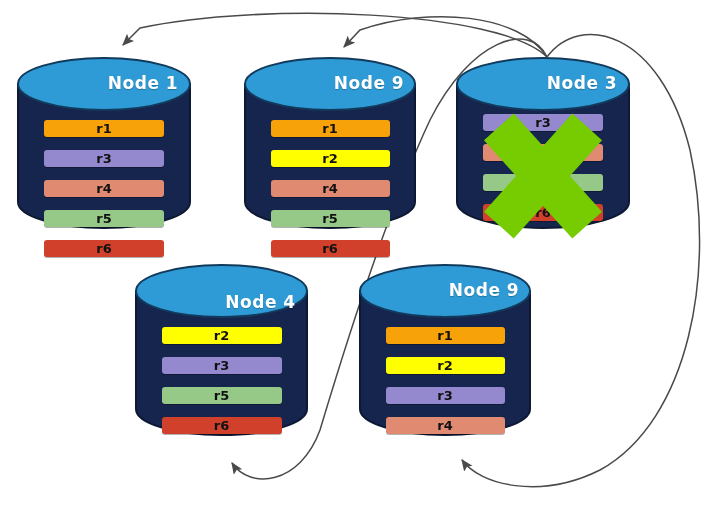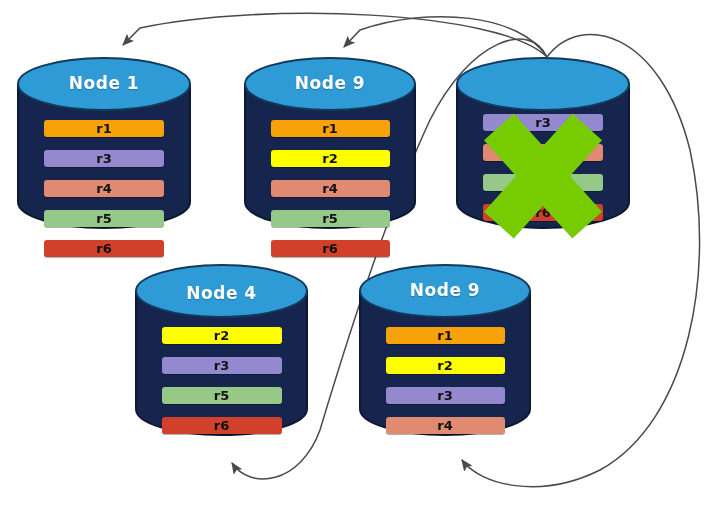--- a/index.html
+++ b/index.html
@@ -33,20 +33,21 @@
     left: 0;
     width: 100%;
     text-align: center;
     color: #ffffff;
     font-weight: bold;
     font-size: 17px;
     letter-spacing: 0.5px;
     font-family: "DejaVu Sans", sans-serif;
     text-shadow: 0 1px 1px rgba(0,0,0,0.25);
     pointer-events: none;
+    padding-left: 39px;
   }
   .rec-list {
     position: absolute;
     left: 0;
     width: 100%;
   }
   .rec-bar {
     position: relative;
     height: 17px;
     border-radius: 3px;
@@ -111,39 +112,40 @@
       <div class="rec-bar" style="background: rgb(224, 138, 114); width: 119px;">r4</div>
       <div class="rec-bar" style="background: rgb(150, 200, 135); width: 119px;">r5</div>
       <div class="rec-bar" style="background: rgb(208, 64, 42); width: 119px;">r6</div>
     </div>
   </div>
 <div class="node" id="n2" style="left: 457px; top: 58px; width: 172px; height: 170px;">
     <svg width="172" height="170" viewBox="0 0 172 170">
       <path d="M 0,26 L 0,144 A 86,26 0 0 0 172,144 L 172,26 Z" fill="#16254E" stroke="#0D1833" stroke-width="2"></path>
       <ellipse cx="86" cy="26" rx="86" ry="26" fill="#2E9BD6" stroke="#123A5C" stroke-width="2"></ellipse>
     </svg>
+    <div class="node-label" style="top: 15px;">Node  3</div>
     <div class="rec-list" style="top: 56px;">
       <div class="rec-bar" style="background: rgb(148, 136, 206); width: 120px;">r3</div>
       <div class="rec-bar" style="background: rgb(224, 138, 114); width: 120px;">r4</div>
       <div class="rec-bar" style="background: rgb(150, 200, 135); width: 120px;">r5</div>
       <div class="rec-bar" style="background: rgb(208, 64, 42); width: 120px;">r6</div>
     </div>
     <svg class="x-mark" width="172" height="170" viewBox="0 0 172 170" style="left: 0px; top: 0px;">
       <g fill="#76CC00">
         <rect x="66" y="52" width="40" height="132" transform="rotate(42 86 118)"></rect>
         <rect x="66" y="52" width="40" height="132" transform="rotate(-42 86 118)"></rect>
       </g>
     </svg>
   </div>
 <div class="node" id="n3" style="left: 136px; top: 265px; width: 171px; height: 170px;">
     <svg width="171" height="170" viewBox="0 0 171 170">
       <path d="M 0,26 L 0,144 A 85.5,26 0 0 0 171,144 L 171,26 Z" fill="#16254E" stroke="#0D1833" stroke-width="2"></path>
       <ellipse cx="85.5" cy="26" rx="85.5" ry="26" fill="#2E9BD6" stroke="#123A5C" stroke-width="2"></ellipse>
     </svg>
-    <div class="node-label" style="top: 18px;">Node  4</div>
+    <div class="node-label" style="top: 27px;">Node  4</div>
     <div class="rec-list" style="top: 62px;">
       <div class="rec-bar" style="background: rgb(255, 255, 0); width: 120px;">r2</div>
       <div class="rec-bar" style="background: rgb(148, 136, 206); width: 120px;">r3</div>
       <div class="rec-bar" style="background: rgb(150, 200, 135); width: 120px;">r5</div>
       <div class="rec-bar" style="background: rgb(208, 64, 42); width: 120px;">r6</div>
     </div>
   </div>
 <div class="node" id="n4" style="left: 360px; top: 265px; width: 170px; height: 170px;">
     <svg width="170" height="170" viewBox="0 0 170 170">
       <path d="M 0,26 L 0,144 A 85,26 0 0 0 170,144 L 170,26 Z" fill="#16254E" stroke="#0D1833" stroke-width="2"></path>

